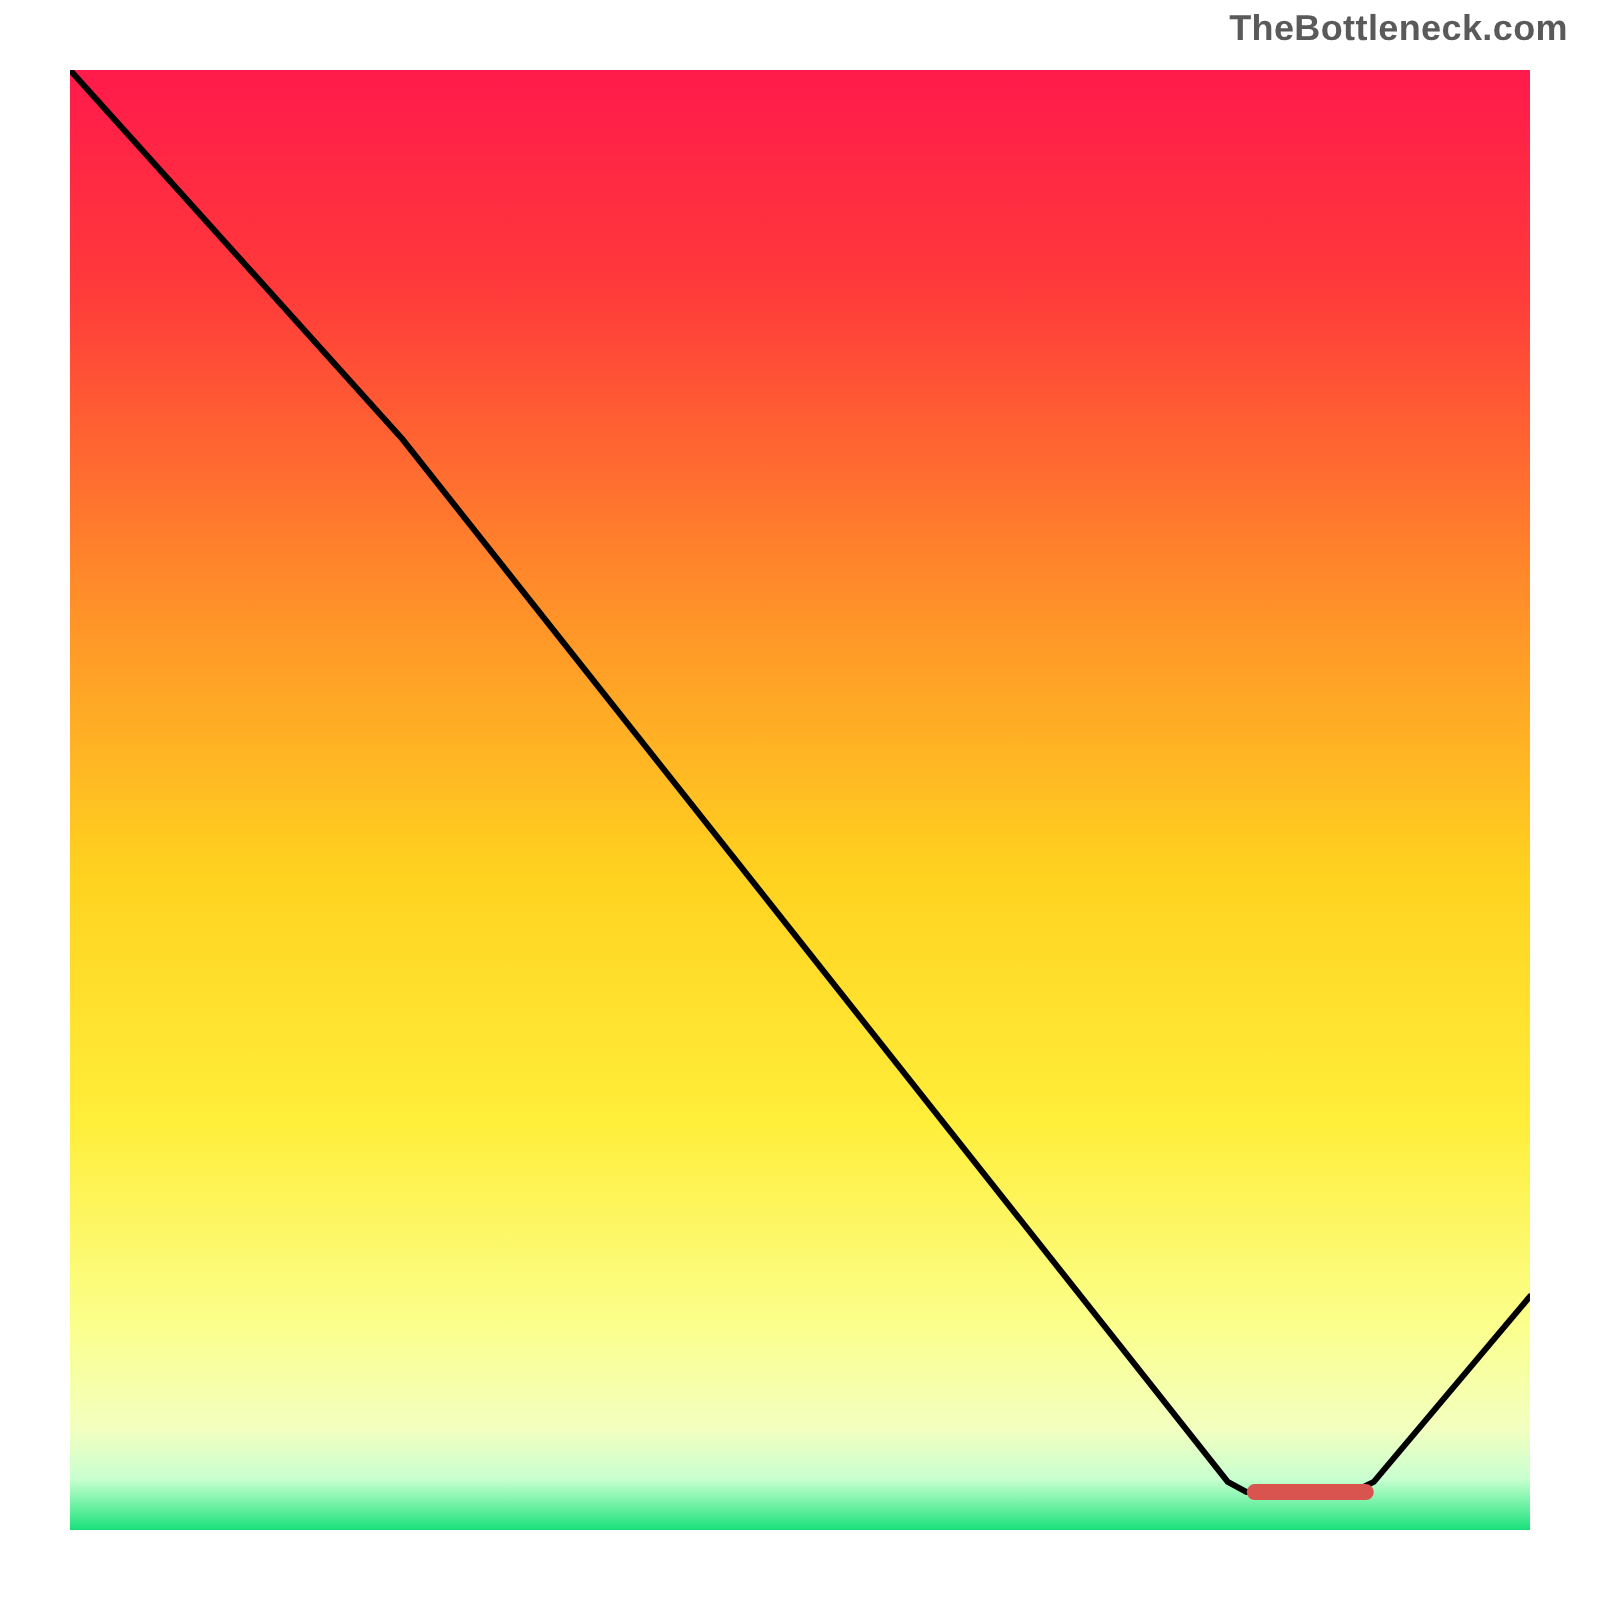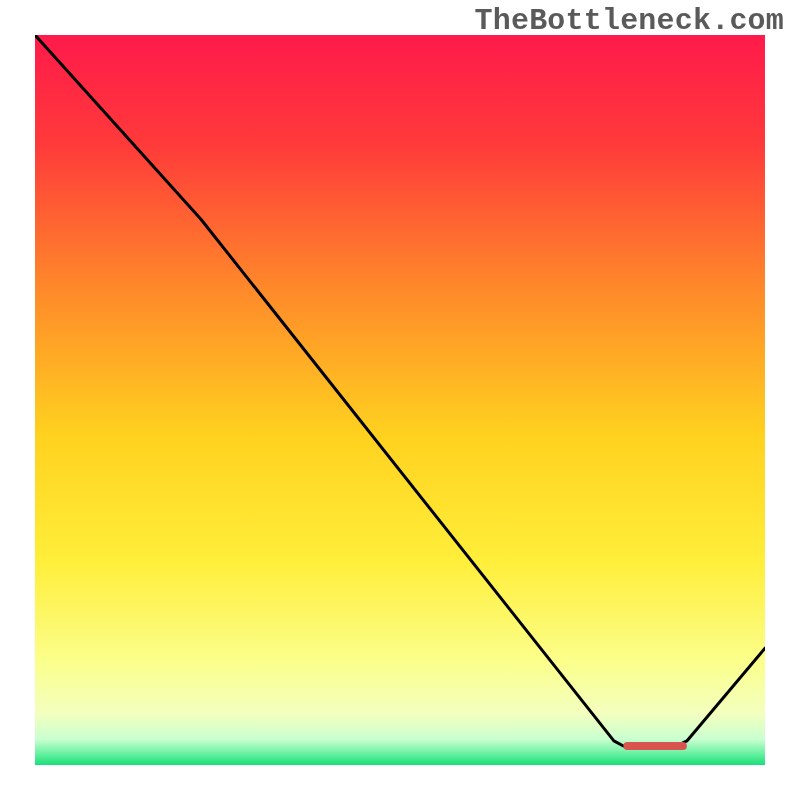--- a/index.html
+++ b/index.html
@@ -6,22 +6,22 @@
   html, body { width: 800px; height: 800px; overflow: hidden; background: #fff; }
   .frame {
     position: relative;
     width: 800px;
     height: 800px;
   }
   .watermark {
     position: absolute;
     top: 4px;
     right: 16px;
-    font-family: Liberation Mono, monospace;
-    font-size: 30px;
+    font-family: Liberation Sans, sans-serif;
+    font-size: 18px;
     font-weight: 600;
     color: #5a5a5a;
     letter-spacing: 0.2px;
     user-select: none;
   }
   .plot {
     position: absolute;
     left: 35px;
     top: 35px;
     width: 730px;

